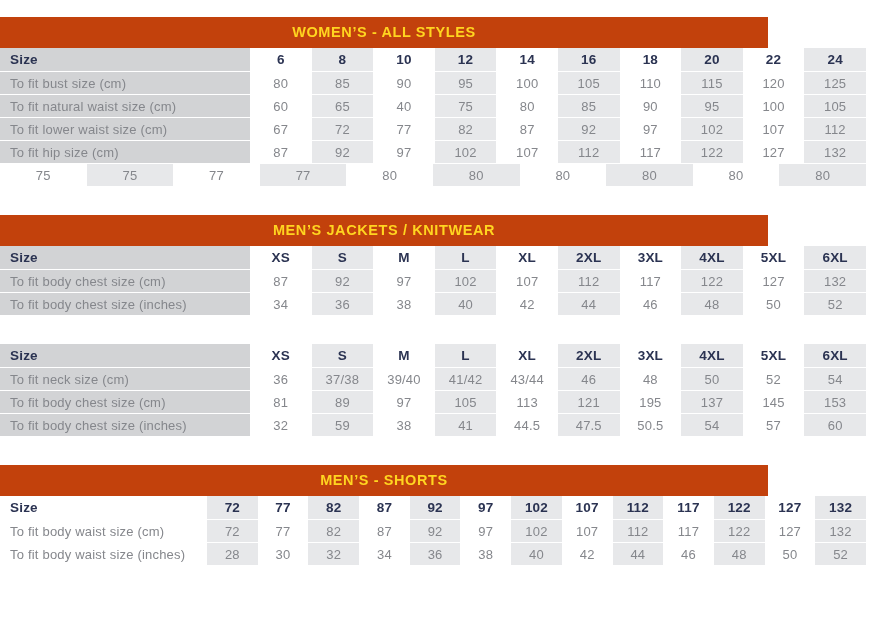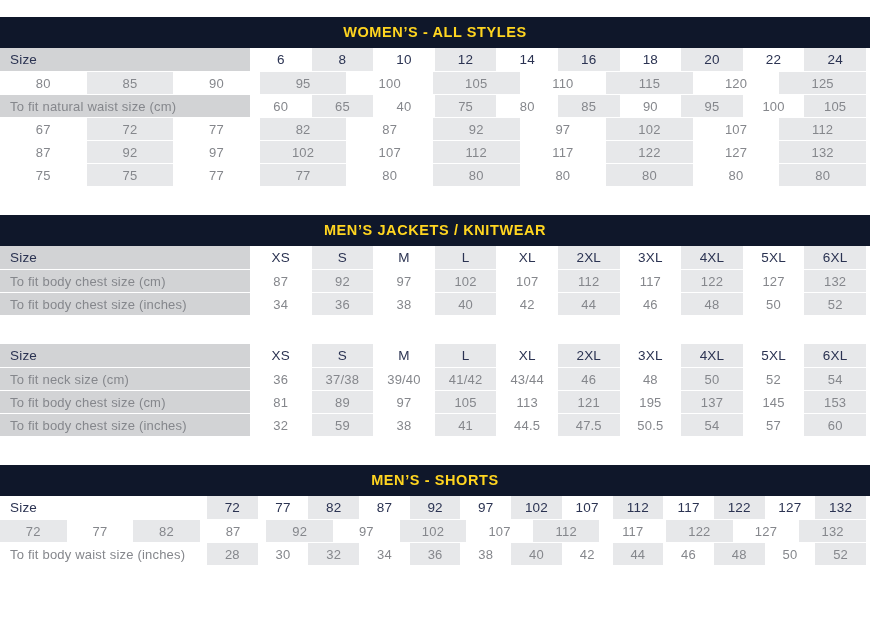--- a/index.html
+++ b/index.html
@@ -11,24 +11,24 @@
   .page {
     width: 879px;
     height: 620px;
     background: #ffffff;
     padding-top: 17px;
     box-sizing: border-box;
     overflow: hidden;
   }
   .table-section { margin-bottom: 28px; }
   .title-bar {
-    width: 870px;
+    width: 768px;
     height: 31px;
     line-height: 31px;
-    background: #0f172a;
+    background: #c2410c;
     color: #ffd520;
     font-weight: bold;
     font-size: 14.5px;
     letter-spacing: 0.6px;
     text-align: center;
     text-transform: uppercase;
   }
   .grid { width: 866px; }
   .trow { display: flex; width: 866px; }
   .cell {
@@ -36,21 +36,21 @@
     border-bottom: 1px solid #ffffff;
     font-size: 13px;
     color: #85878c;
     display: flex;
     align-items: center;
     justify-content: center;
     height: 23px;
     flex: 1 1 0;
     letter-spacing: 0.2px;
   }
-  .trow.header-row .cell { height: 24px; font-weight: normal; color: #2b3352; font-size: 13.5px; }
+  .trow.header-row .cell { height: 24px; font-weight: bold; color: #2b3352; font-size: 13.5px; }
   .lab {
     flex: 0 0 auto;
     justify-content: flex-start;
     padding-left: 10px;
   }
   .wide-label .lab { width: 250px; }
   .narrow-label .lab { width: 207px; }
   .shade-lab { background: #d2d3d5; }
   .shade { background: #e7e8ea; }
 </style>
@@ -69,20 +69,21 @@
           <div class="cell">10</div>
           <div class="cell shade">12</div>
           <div class="cell">14</div>
           <div class="cell shade">16</div>
           <div class="cell">18</div>
           <div class="cell shade">20</div>
           <div class="cell">22</div>
           <div class="cell shade">24</div>
         </div>
         <div class="trow">
+          <div class="cell lab shade-lab">To fit bust size (cm)</div>
           <div class="cell">80</div>
           <div class="cell shade">85</div>
           <div class="cell">90</div>
           <div class="cell shade">95</div>
           <div class="cell">100</div>
           <div class="cell shade">105</div>
           <div class="cell">110</div>
           <div class="cell shade">115</div>
           <div class="cell">120</div>
           <div class="cell shade">125</div>
@@ -94,32 +95,34 @@
           <div class="cell">40</div>
           <div class="cell shade">75</div>
           <div class="cell">80</div>
           <div class="cell shade">85</div>
           <div class="cell">90</div>
           <div class="cell shade">95</div>
           <div class="cell">100</div>
           <div class="cell shade">105</div>
         </div>
         <div class="trow">
+          <div class="cell lab shade-lab">To fit lower waist size (cm)</div>
           <div class="cell">67</div>
           <div class="cell shade">72</div>
           <div class="cell">77</div>
           <div class="cell shade">82</div>
           <div class="cell">87</div>
           <div class="cell shade">92</div>
           <div class="cell">97</div>
           <div class="cell shade">102</div>
           <div class="cell">107</div>
           <div class="cell shade">112</div>
         </div>
         <div class="trow">
+          <div class="cell lab shade-lab">To fit hip size (cm)</div>
           <div class="cell">87</div>
           <div class="cell shade">92</div>
           <div class="cell">97</div>
           <div class="cell shade">102</div>
           <div class="cell">107</div>
           <div class="cell shade">112</div>
           <div class="cell">117</div>
           <div class="cell shade">122</div>
           <div class="cell">127</div>
           <div class="cell shade">132</div>
@@ -254,20 +257,21 @@
           <div class="cell">97</div>
           <div class="cell shade">102</div>
           <div class="cell">107</div>
           <div class="cell shade">112</div>
           <div class="cell">117</div>
           <div class="cell shade">122</div>
           <div class="cell">127</div>
           <div class="cell shade">132</div>
         </div>
         <div class="trow">
+          <div class="cell lab">To fit body waist size (cm)</div>
           <div class="cell shade">72</div>
           <div class="cell">77</div>
           <div class="cell shade">82</div>
           <div class="cell">87</div>
           <div class="cell shade">92</div>
           <div class="cell">97</div>
           <div class="cell shade">102</div>
           <div class="cell">107</div>
           <div class="cell shade">112</div>
           <div class="cell">117</div>

